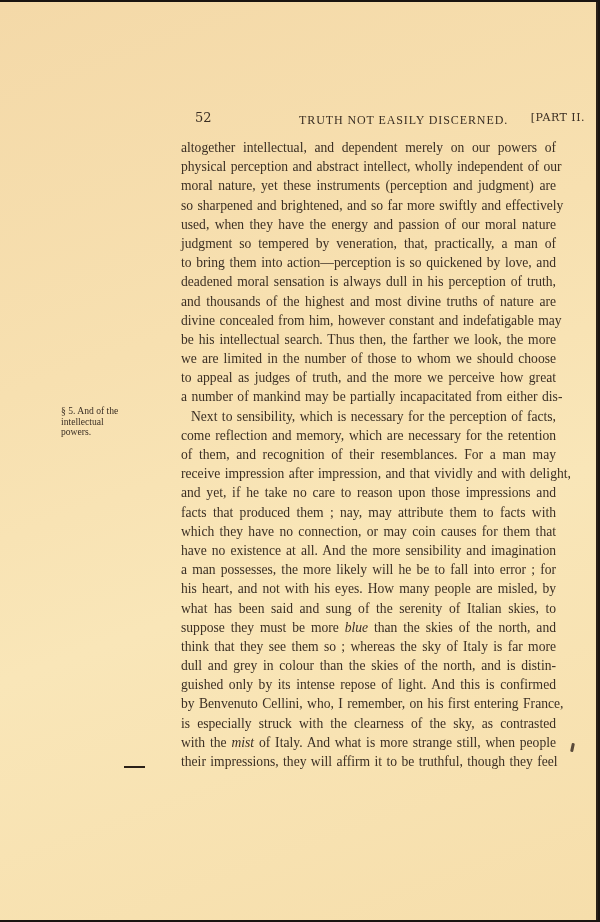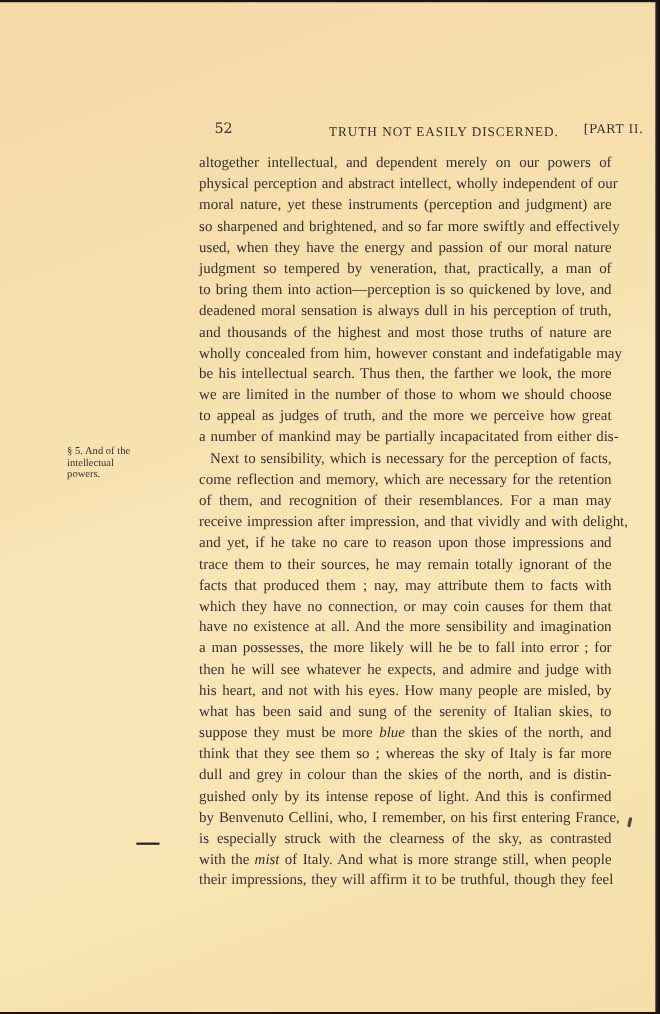--- a/index.html
+++ b/index.html
@@ -73,37 +73,35 @@
 
   <div class="body-text">
     <span class="line">altogether intellectual, and dependent merely on our powers of</span>
     <span class="line">physical perception and abstract intellect, wholly independent of our</span>
     <span class="line">moral nature, yet these instruments (perception and judgment) are</span>
     <span class="line">so sharpened and brightened, and so far more swiftly and effectively</span>
     <span class="line">used, when they have the energy and passion of our moral nature</span>
     <span class="line">judgment so tempered by veneration, that, practically, a man of</span>
     <span class="line">to bring them into action—perception is so quickened by love, and</span>
     <span class="line">deadened moral sensation is always dull in his perception of truth,</span>
-    <span class="line">and thousands of the highest and most those truths of nature are</span>
-    <span class="line">wholly concealed from him, however constant and indefatigable may</span>
+    <span class="line">and thousands of the highest and most divine truths of nature are</span>
+    <span class="line">divine concealed from him, however constant and indefatigable may</span>
     <span class="line">be his intellectual search. Thus then, the farther we look, the more</span>
     <span class="line">we are limited in the number of those to whom we should choose</span>
     <span class="line">to appeal as judges of truth, and the more we perceive how great</span>
     <span class="line">a number of mankind may be partially incapacitated from either dis-</span>
     <span class="line indent">Next to sensibility, which is necessary for the perception of facts,</span>
     <span class="line">come reflection and memory, which are necessary for the retention</span>
     <span class="line">of them, and recognition of their resemblances. For a man may</span>
     <span class="line">receive impression after impression, and that vividly and with delight,</span>
     <span class="line">and yet, if he take no care to reason upon those impressions and</span>
-    <span class="line">trace them to their sources, he may remain totally ignorant of the</span>
     <span class="line">facts that produced them ; nay, may attribute them to facts with</span>
     <span class="line">which they have no connection, or may coin causes for them that</span>
     <span class="line">have no existence at all. And the more sensibility and imagination</span>
     <span class="line">a man possesses, the more likely will he be to fall into error ; for</span>
-    <span class="line">then he will see whatever he expects, and admire and judge with</span>
     <span class="line">his heart, and not with his eyes. How many people are misled, by</span>
     <span class="line">what has been said and sung of the serenity of Italian skies, to</span>
     <span class="line"><span>suppose they must be more</span> <span class="word-it">blue</span> <span>than the skies of the north, and</span></span>
     <span class="line">think that they see them so ; whereas the sky of Italy is far more</span>
     <span class="line">dull and grey in colour than the skies of the north, and is distin-</span>
     <span class="line">guished only by its intense repose of light. And this is confirmed</span>
     <span class="line">by Benvenuto Cellini, who, I remember, on his first entering France,</span>
     <span class="line">is especially struck with the clearness of the sky, as contrasted</span>
     <span class="line"><span>with the</span> <span class="word-it">mist</span> <span>of Italy. And what is more strange still, when people</span></span>
     <span class="line">their impressions, they will affirm it to be truthful, though they feel</span>

